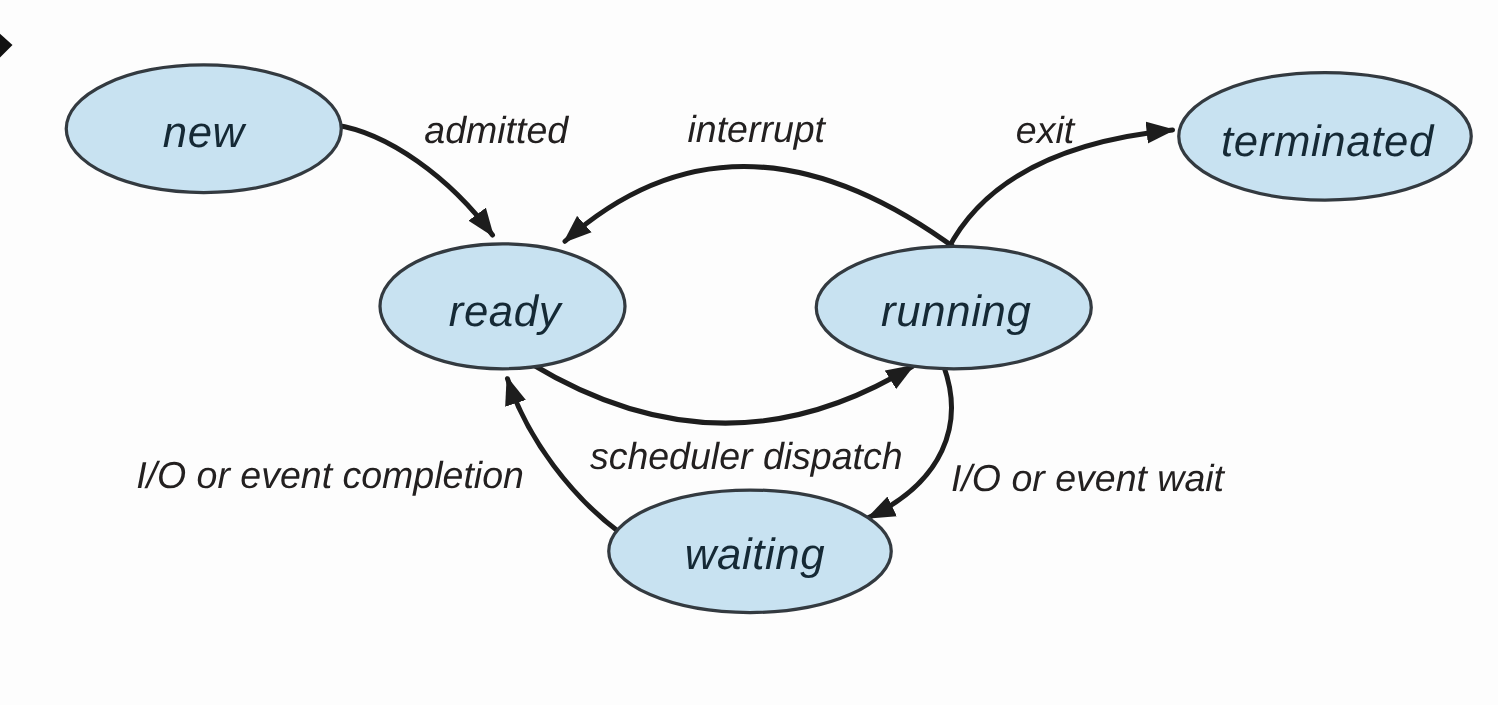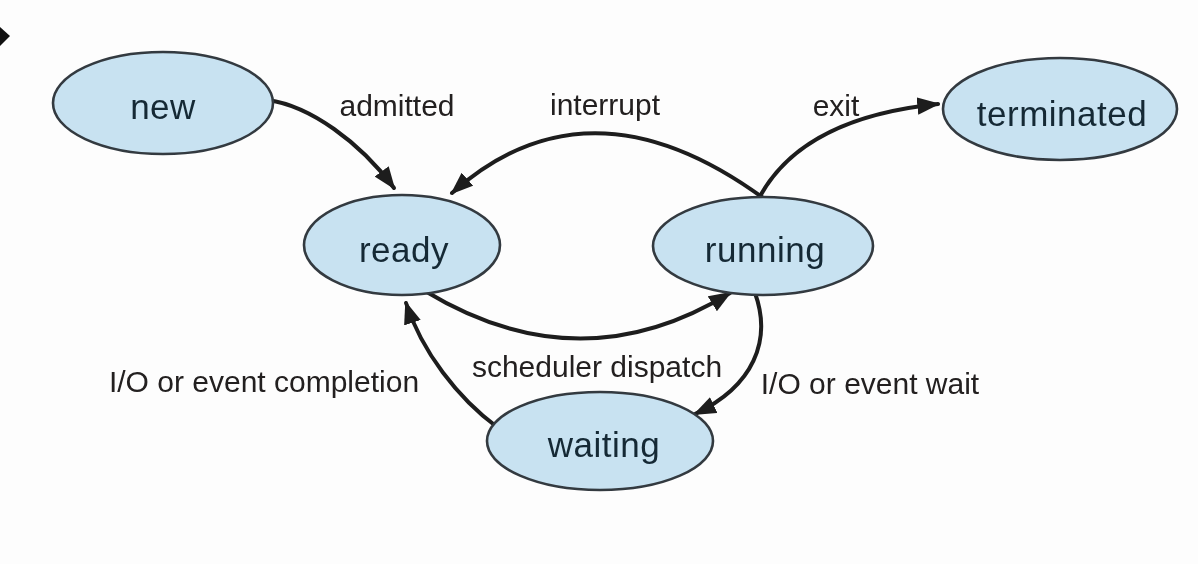--- a/index.html
+++ b/index.html
@@ -7,20 +7,21 @@
     padding: 0;
     background: #fdfdfd;
   }
   .stage {
     position: relative;
     width: 1198px;
     height: 564px;
     background: #fdfdfd;
     overflow: hidden;
     font-family: "Liberation Sans", "DejaVu Sans", sans-serif;
+    font-style: italic;
   }
   svg { display: block; }
   .node-label {
     font-family: "Liberation Sans", "DejaVu Sans", sans-serif;
     font-size: 35px;
     letter-spacing: 0.5px;
   }
   .edge-label {
     font-family: "Liberation Sans", "DejaVu Sans", sans-serif;
     font-size: 30px;

